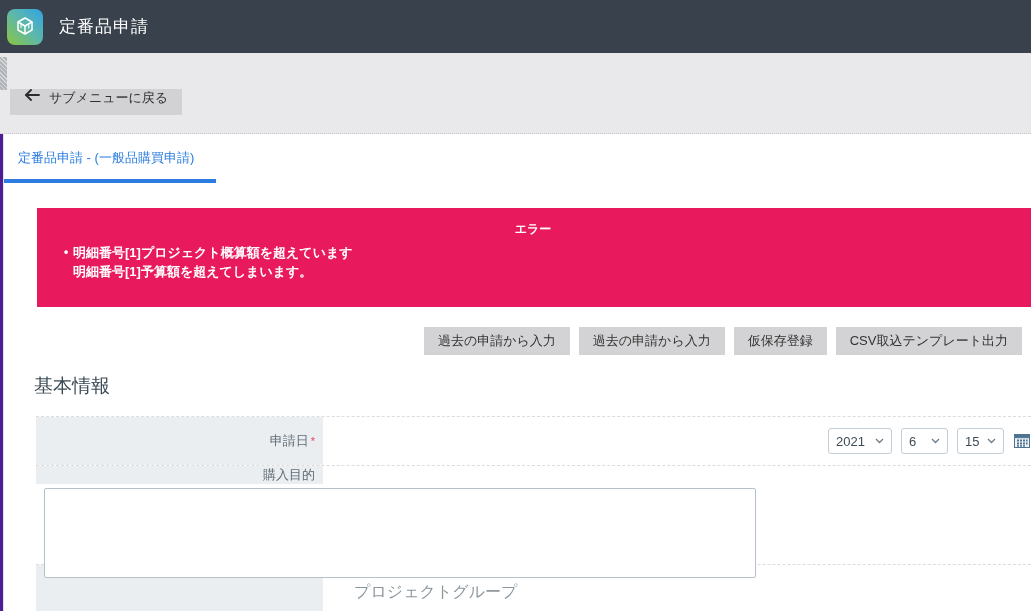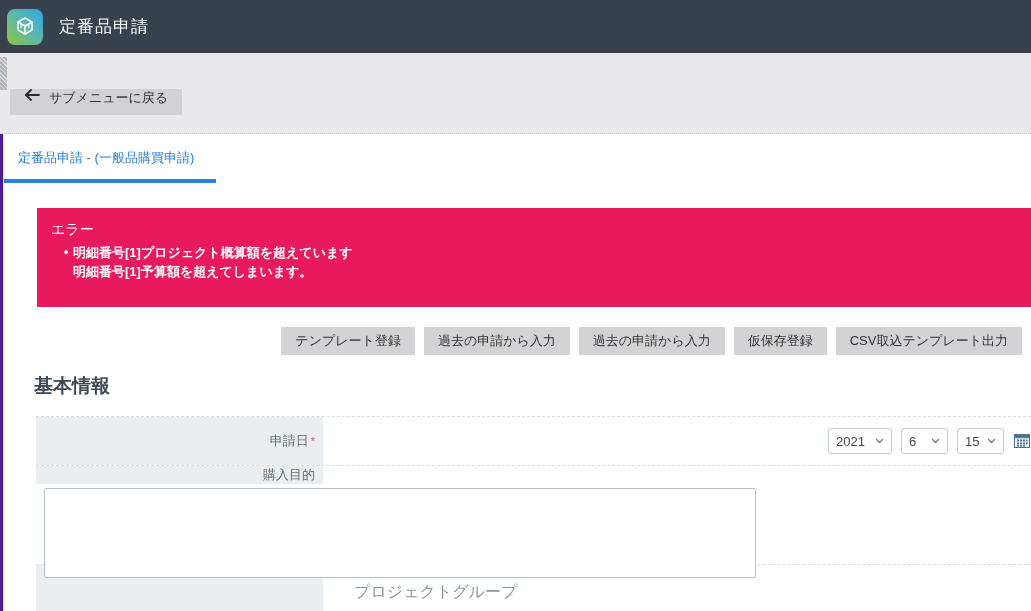--- a/index.html
+++ b/index.html
@@ -28,33 +28,33 @@
 
   
   .tabbar { position:relative; height:49px; }
   .tab { position:relative; display:inline-block; padding:14px 0 0 14px; }
   .tab-label { color:#2a7cdf; font-size:13px; }
   .tab-underline { position:absolute; left:0; top:45px; width:212px; height:4px; background:#2f7ce0; }
 
   
   .error-banner { margin:25px 0 0 33px; width:calc(100% - 33px); height:99px; background:#e8195d;
     color:#ffffff; padding:11px 16px 0 14px; }
-  .error-title { font-size:14px; font-weight:400; line-height:20px; }
+  .error-title { font-size:12px; font-weight:700; line-height:20px;text-align:center; }
   .error-lines { margin-top:4px; font-weight:700; font-size:13px; line-height:19px; }
   .error-line { display:flex; padding-left:13px; }
   .error-bullet { width:9px; flex:0 0 auto; font-size:12px; }
   .error-line.cont { padding-left:22px; }
 
   
   .actions { margin-top:20px; display:flex; justify-content:flex-end; gap:9px; padding-right:9px; }
   .action-btn { height:28px; background:#d3d3d5; border:none; padding:0 14px; font-size:13px; color:#333333;
     cursor:pointer; font-family:inherit; white-space:nowrap; }
 
   
-  .section-title { margin:18px 0 0 30px; font-size:19px; font-weight:700; color:#3b4a55; }
+  .section-title { margin:18px 0 0 30px; font-size:19px; font-weight:400; color:#3b4a55; }
 
   
   .form { margin:17px 0 0 32px; width:calc(100% - 32px); }
   .form-row { display:flex; border-top:1px dashed #d9dde0; }
   .form-row.r1 { height:49px; }
   .form-row.r2 { height:99px;flex-direction:column; }
   .form-row.r3 { height:80px; }
   .label-cell { width:287px; flex:0 0 auto; background:#eaeef0; display:flex; align-items:center;
     justify-content:flex-end; padding-right:8px; font-size:13px; color:#5f6d78; }
   .required-mark { color:#ef3e63; font-size:11px; vertical-align:6px; margin-left:2px; }
@@ -123,21 +123,20 @@
           <span class="error-bullet">•</span>
           <span>明細番号[1]プロジェクト概算額を超えています</span>
         </div>
         <div class="error-line cont">
           <span>明細番号[1]予算額を超えてしまいます。</span>
         </div>
       </div>
     </section>
 
     <div class="actions">
-      <button class="action-btn">テンプレート登録</button>
       <button class="action-btn">過去の申請から入力</button>
       <button class="action-btn">過去の申請から入力</button>
       <button class="action-btn">仮保存登録</button>
       <button class="action-btn">CSV取込テンプレート出力</button>
     </div>
 
     <h2 class="section-title">基本情報</h2>
 
     <div class="form">
 

